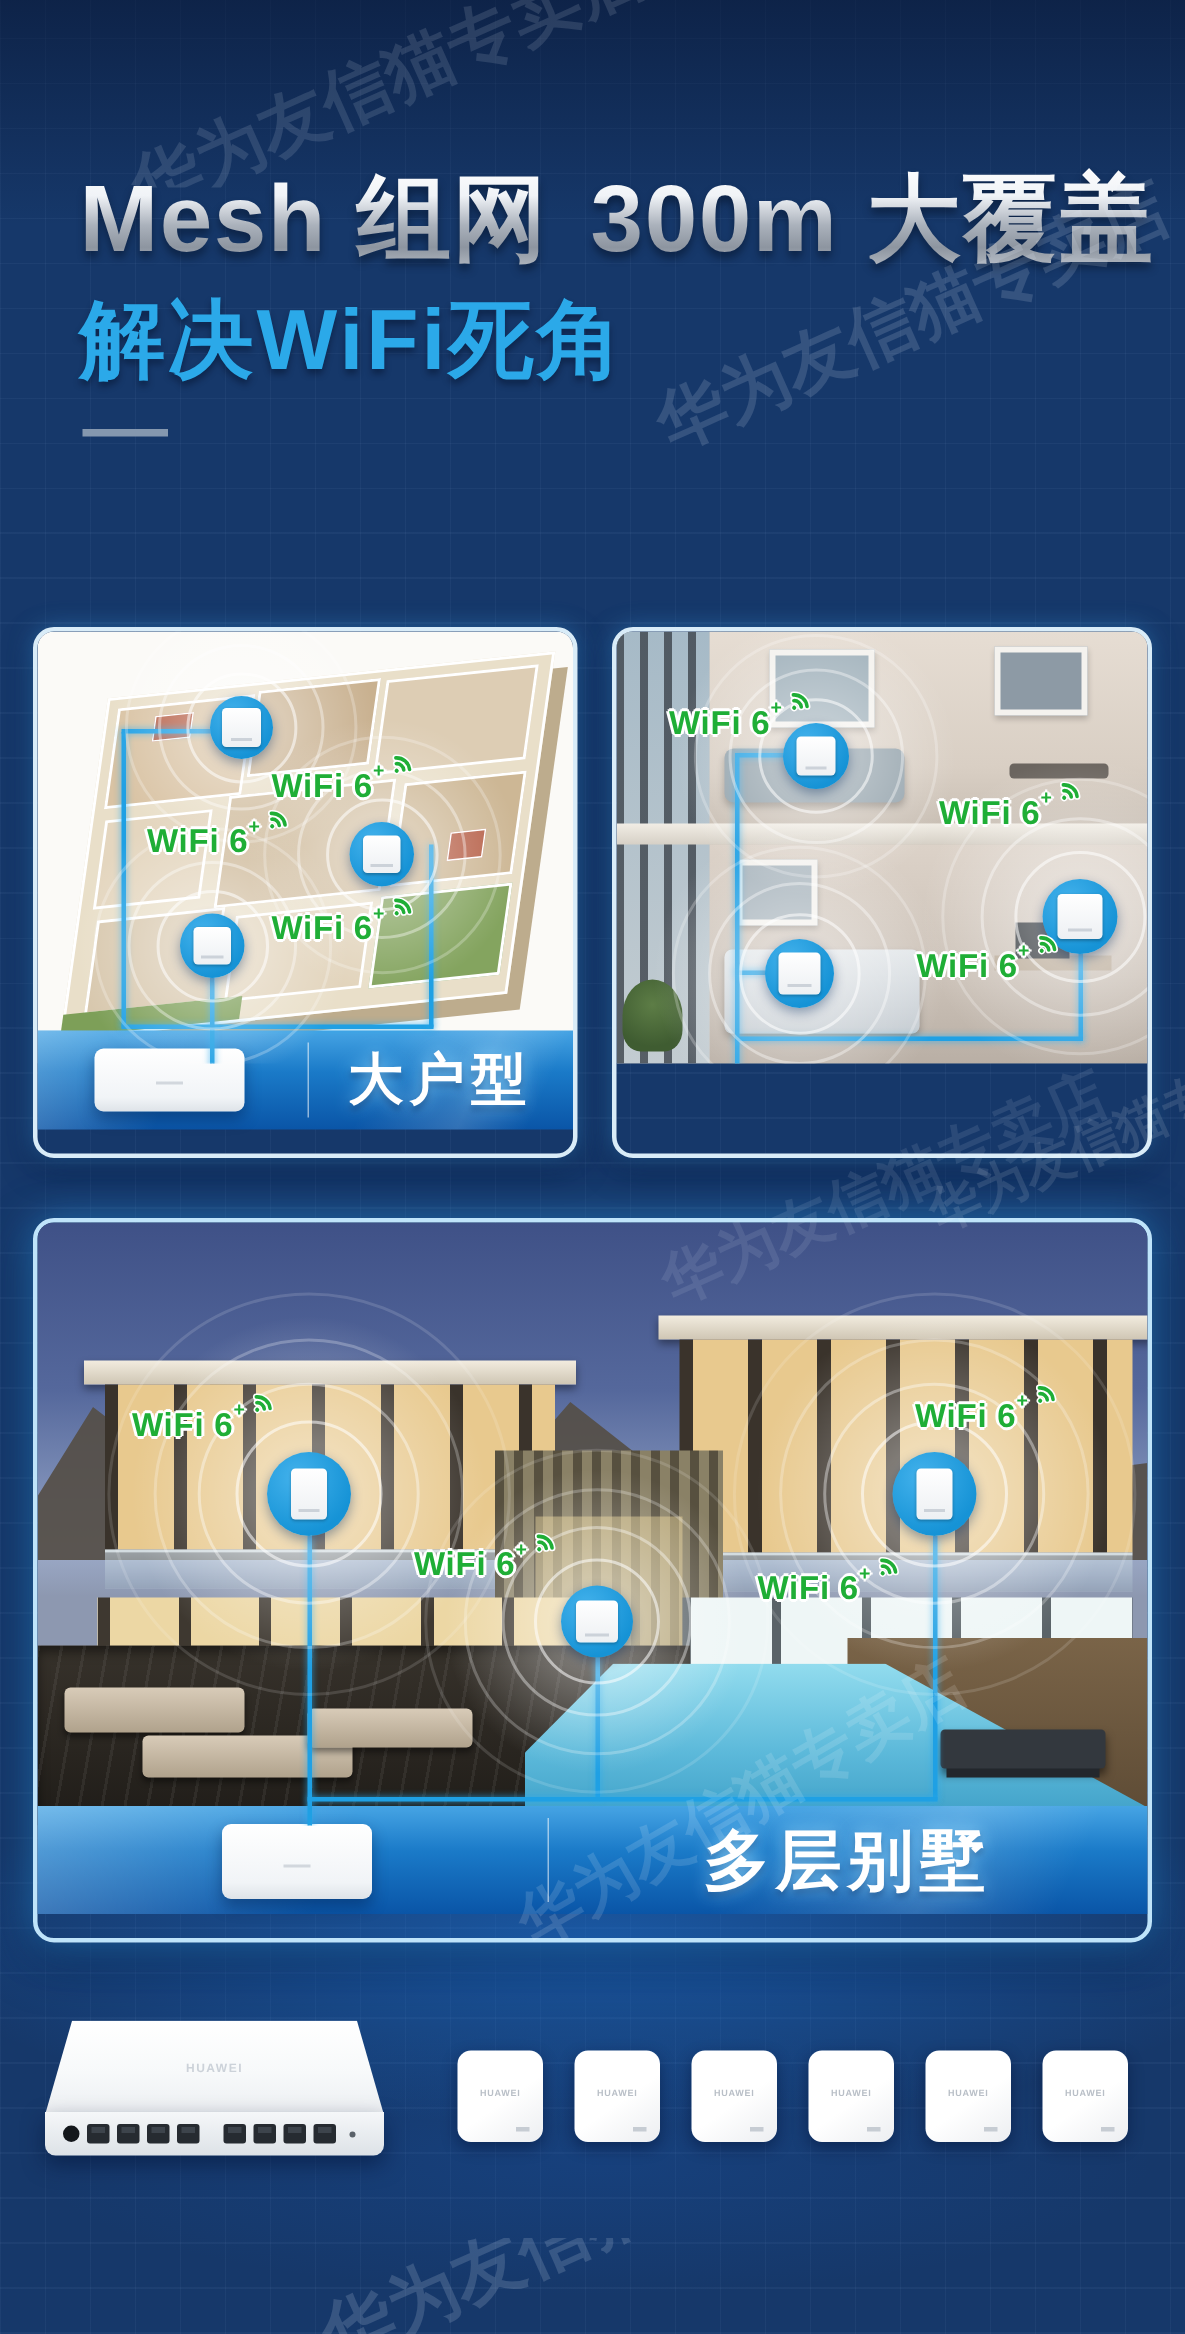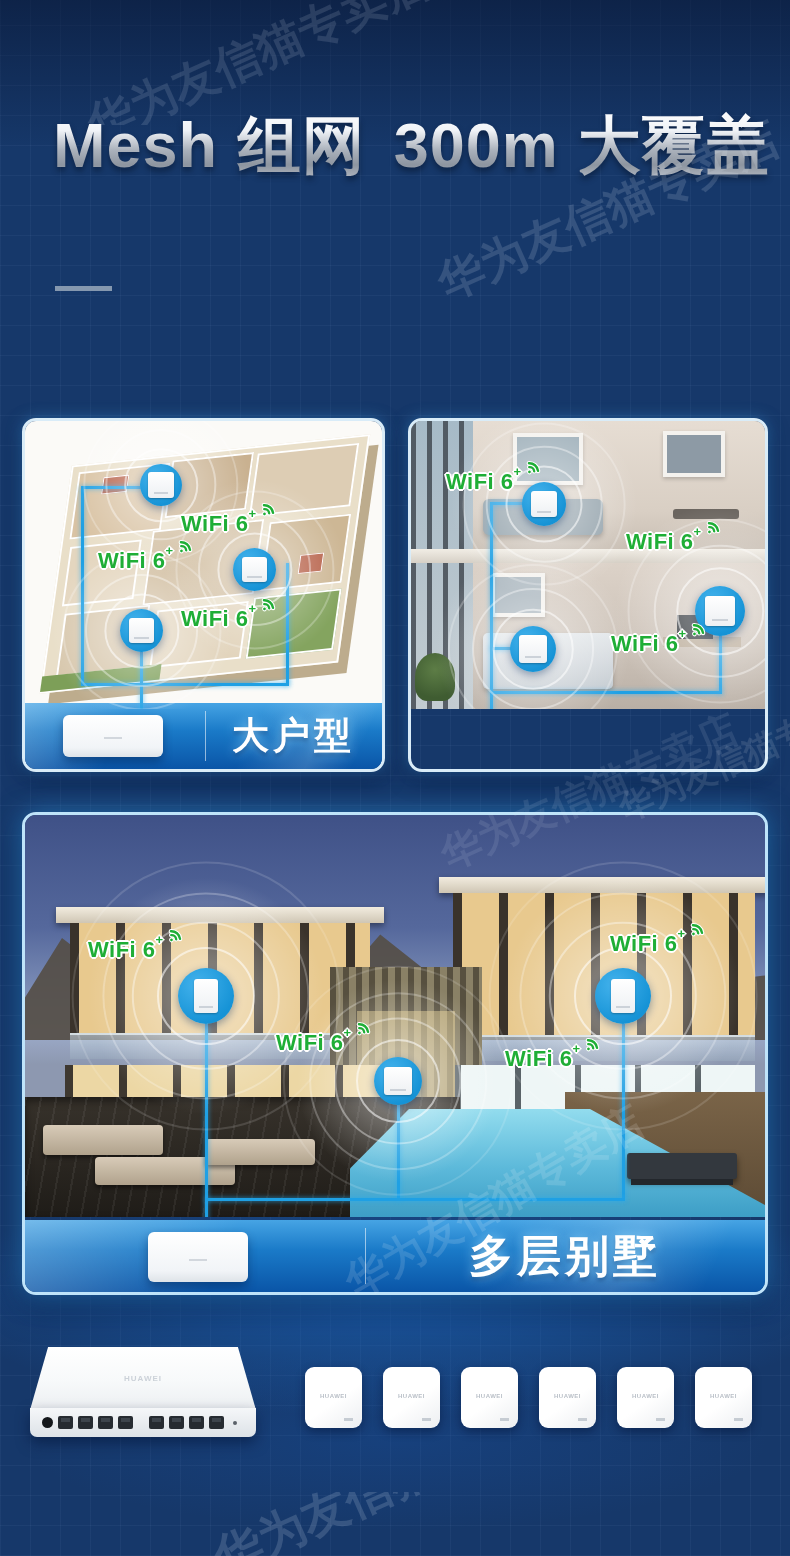--- a/index.html
+++ b/index.html
@@ -48,21 +48,21 @@
   .card--tl{ left:22px; top:418px; width:363px; height:354px; border:3px solid #d9ecf8;
              box-shadow:0 0 16px rgba(70,180,255,.38), 0 8px 20px rgba(0,15,50,.55); }
   .card--tr{ left:408px; top:418px; width:360px; height:354px; border:3px solid #d9ecf8;
              box-shadow:0 0 16px rgba(70,180,255,.38), 0 8px 20px rgba(0,15,50,.55); }
   .card--villa{ left:22px; top:812px; width:746px; height:483px; border:3px solid #bfe4fa;
                 box-shadow:0 0 28px rgba(55,175,255,.5), 0 12px 32px rgba(0,15,50,.6); }
   .media{ position:absolute; left:0; top:0; right:0; overflow:hidden; }
   .card--tl .media,.card--tr .media{ height:288px; }
   .card--villa .media{ height:402px; }
 
-  .bar{ position:absolute; left:0; right:0; bottom:0;
+  .bar{ position:absolute; left:0; right:0; bottom:16px;
         background:linear-gradient(180deg,#46a4e4 0%,#1a7ac8 42%,#0a55a7 100%); }
   .bar::before{ content:""; position:absolute; inset:0;
         background:linear-gradient(115deg, rgba(255,255,255,.25) 0%, rgba(255,255,255,0) 28%,
                     rgba(255,255,255,0) 62%, rgba(255,255,255,.16) 80%, rgba(255,255,255,0) 92%); }
   .card--tl .bar,.card--tr .bar{ height:66px; }
   .card--villa .bar{ height:72px; }
   .rbox{ position:absolute; border-radius:6px; z-index:3;
          background:linear-gradient(180deg,#ffffff 0%,#f1f4f7 78%,#dee3e8 100%);
          box-shadow:0 5px 10px rgba(0,25,70,.4); }
   .rbox i{ position:absolute; left:50%; top:55%; transform:translate(-50%,-50%);
@@ -216,20 +216,21 @@
   </div>
   <span class="wm wm--title">华为友信猫专卖店</span>
   <span class="wm wm--gap">华为友信猫专卖店</span>
   <span class="wm wm--pool">华为友信猫专卖店</span>
   <span class="wm wm--card">华为友信猫专卖店</span>
   <div class="wmclip wmclip--bottom">
     <span class="wm">华为友信猫专卖店</span>
   </div>
 
   <h1 class="title"><span>Mesh</span><sup>+</sup><span>组网</span><span class="gap">300m</span><sup>2</sup><span>大覆盖</span></h1>
+  <h2 class="subtitle">解决WiFi死角</h2>
   <div class="hdr-divider"></div>
 
   <div class="card card--tl">
     <div class="media">
       <div class="fp-bg"></div>
       <div class="fp">
         <div class="base"></div>
         <div class="room" style="left:8px;top:8px;width:92px;height:70px;background:#d9c3a4;"></div>
         <div class="room" style="left:102px;top:6px;width:82px;height:60px;background:#c9b190;"></div>
         <div class="room" style="left:188px;top:8px;width:102px;height:66px;background:#ddcdb4;"></div>

